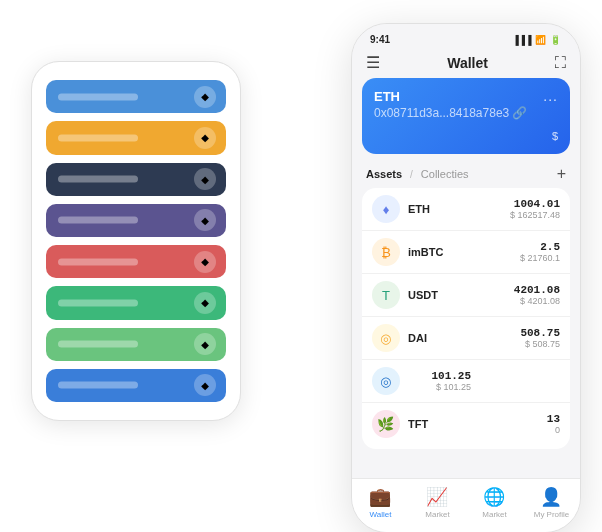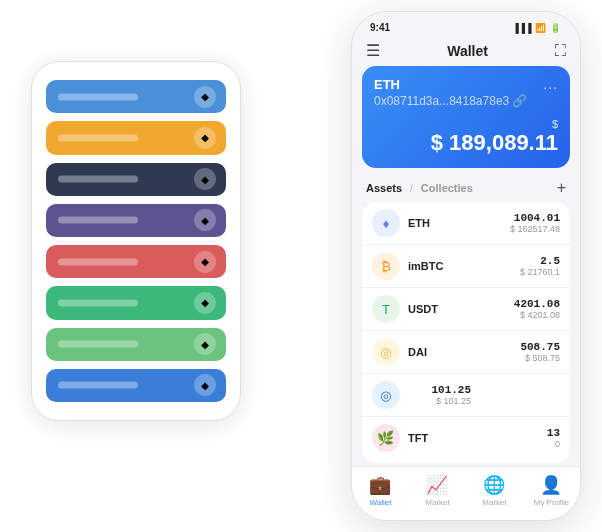--- a/index.html
+++ b/index.html
@@ -64,21 +64,21 @@
       background: rgba(255,255,255,0.25);
       display: flex;
       align-items: center;
       justify-content: center;
     }
 
     
     .phone-fg {
       position: absolute;
       right: 10px;
-      top: 0px;
+      top: 12px;
       width: 230px;
       height: 510px;
       background: #f5f5f7;
       border-radius: 36px;
       border: 1.5px solid #e0e0e0;
       box-shadow: 0 8px 40px rgba(0,0,0,0.13);
       overflow: hidden;
       z-index: 2;
     }
 
@@ -163,21 +163,21 @@
       gap: 8px;
       align-items: flex-end;
     }
     .assets-tab {
       font-size: 11px;
       color: #222;
       font-weight: 600;
     }
     .assets-tab.inactive {
       color: #999;
-      font-weight: 700;
+      font-weight: 400;
     }
     .assets-divider {
       color: #bbb;
       font-size: 10px;
     }
     .assets-add {
       color: #555;
       font-size: 16px;
       line-height: 1;
     }
@@ -332,23 +332,20 @@
       <div class="wallet-card-header">
         <span class="wallet-card-name">ETH</span>
         <span class="wallet-card-dots">...</span>
       </div>
       <div class="wallet-card-addr">
         <span>0x08711d3a...8418a78e3</span> <span>🔗</span>
       </div>
       <div class="wallet-card-balance-label">
         <span>$</span>
       </div>
-      <div class="wallet-card-balance">
-        <span>$</span> <span>189,089.11</span>
-      </div>
     </div>
 
     <div class="assets-header">
       <div class="assets-tabs">
         <span class="assets-tab">Assets</span>
         <span class="assets-divider">/</span>
         <span class="assets-tab inactive">Collecties</span>
       </div>
       <span class="assets-add">+</span>
     </div>

